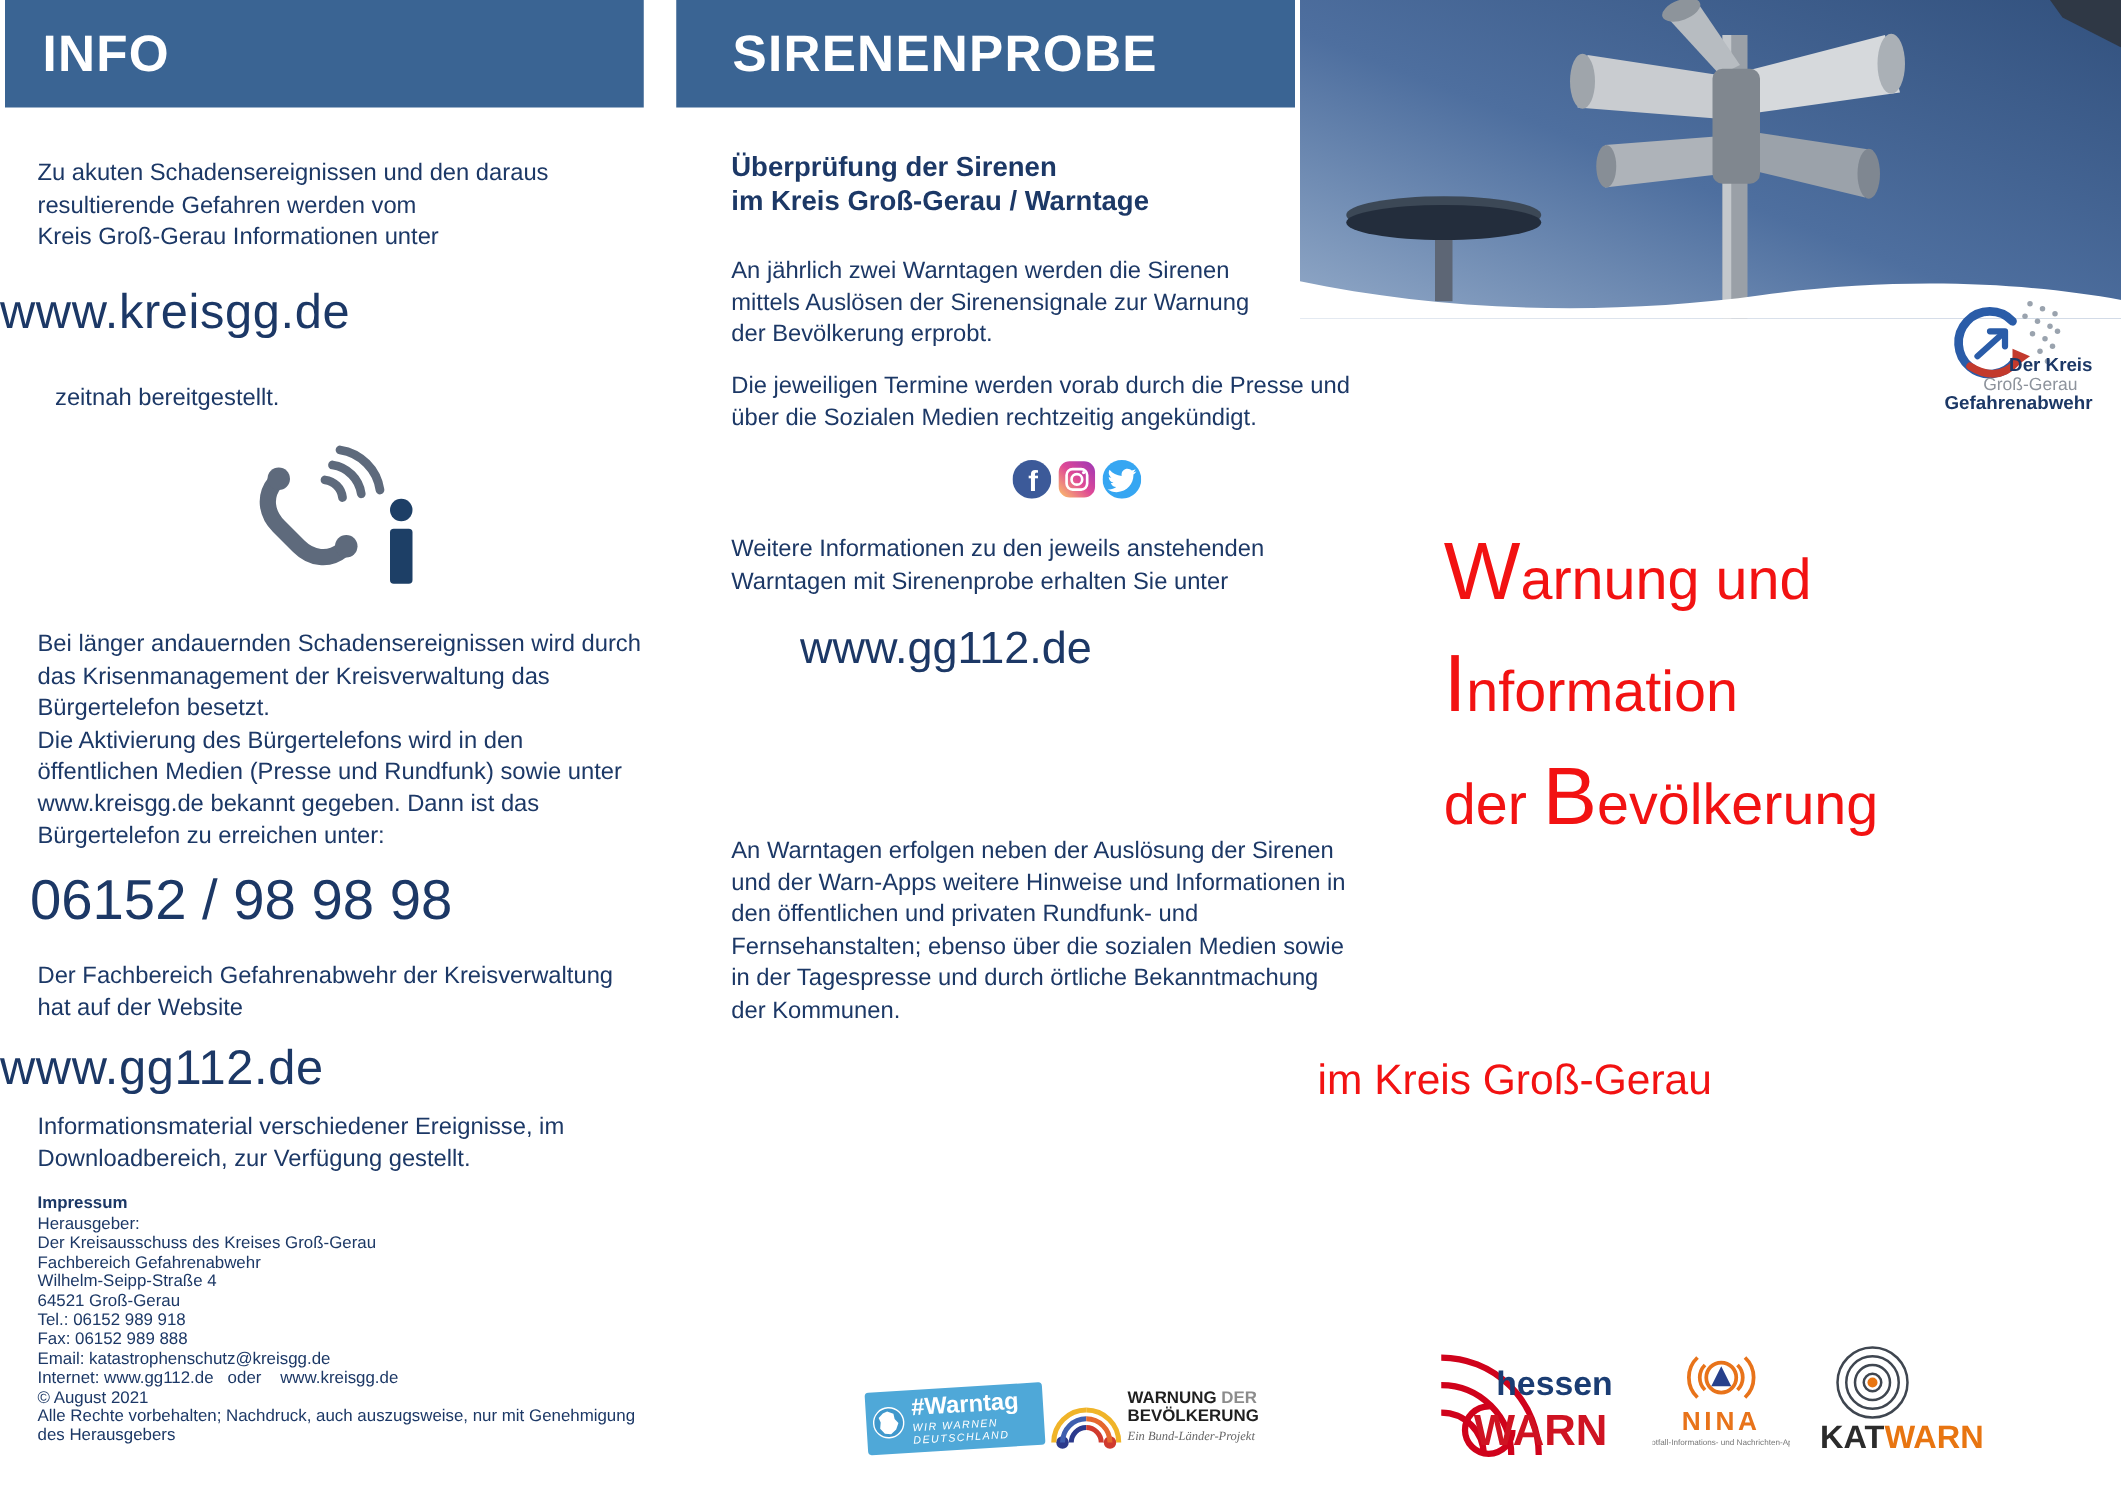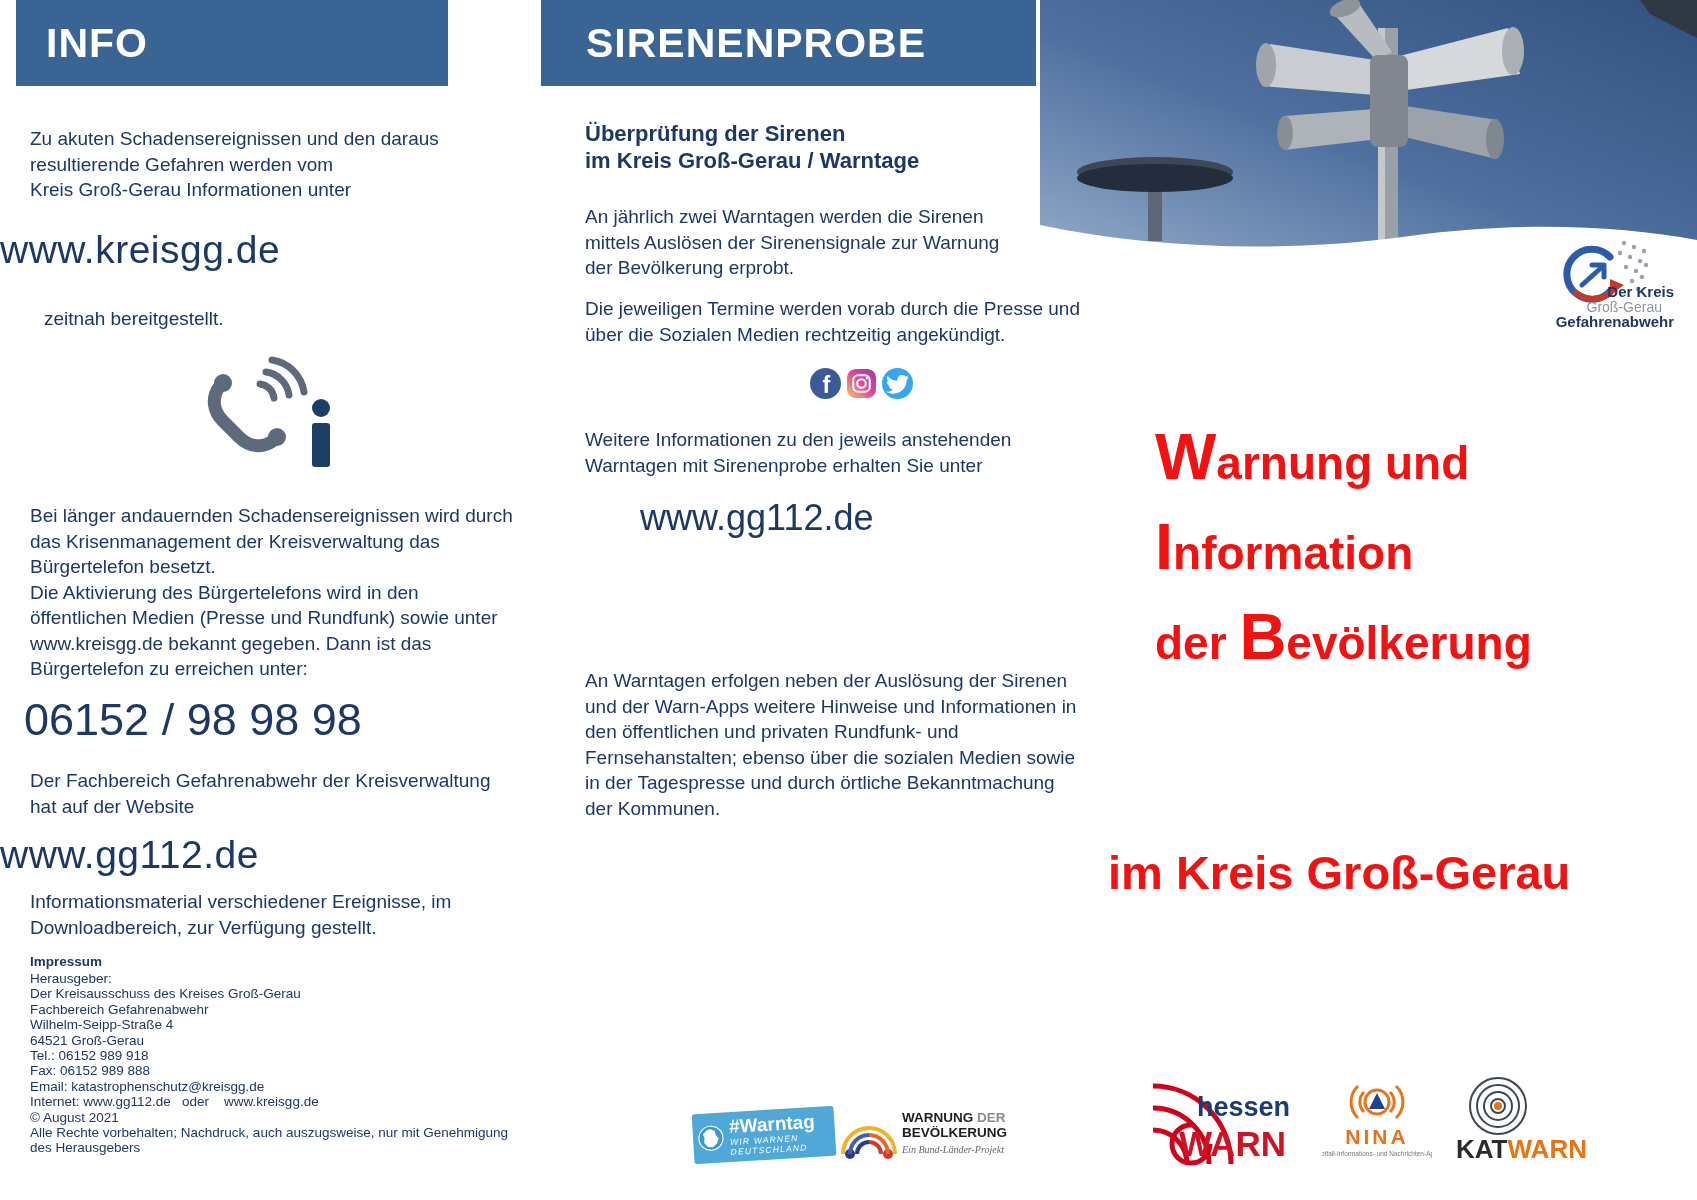--- a/index.html
+++ b/index.html
@@ -8,32 +8,32 @@
   .abs{position:absolute;}
   .bar{background:#3a6493;height:86px;color:#ffffff;font-weight:bold;font-size:41px;
        letter-spacing:1px;line-height:86px;}
   .pre{white-space:pre;}
   .body{font-size:19px;line-height:25.5px;color:#1c3866;}
   .biglink{font-size:39px;color:#1c3866;letter-spacing:0.5px;}
   .bignum{font-size:45px;color:#1c3866;margin-left:24px;}
   .midheading{font-size:22px;line-height:27px;font-weight:bold;color:#1c3866;}
   .imp{font-size:13.5px;line-height:15.4px;color:#1c3866;}
   .red{color:#f21212;}
-  .hline{font-size:46px;font-weight:bold;line-height:1;white-space:nowrap;}
+  .hline{font-size:46px;font-weight:normal;line-height:1;white-space:nowrap;}
   .hline .init{font-size:65px;}
   .center{text-align:left;}
   svg text{font-family:"Liberation Sans",sans-serif;}
   .serifit{font-family:"Liberation Serif",serif;font-style:italic;}
 </style>
 </head>
 <body>
 
 <div id="page">
 
-  <div class="abs bar" style="left:16px;top:0;width:432px;padding-left:0;">
+  <div class="abs bar" style="left:4px;top:0;width:511px;padding-left:0;">
     <span class="abs" style="left:30px;top:0;">INFO</span>
   </div>
 
   <div class="abs body pre" style="left:30px;top:126px;">Zu akuten Schadensereignissen und den daraus
 resultierende Gefahren werden vom
 Kreis Groß-Gerau Informationen unter</div>
 
   <div class="abs biglink center" style="left:0;top:228px;width:540px;">www.kreisgg.de</div>
 
   <div class="abs body pre" style="left:44px;top:306px;">zeitnah bereitgestellt.</div>
@@ -217,21 +217,21 @@
     <path d="M28 58 Q50 72 66 54" fill="none" stroke="#c33a2d" stroke-width="6" stroke-linecap="round"></path>
     <polygon points="62,44 76,50 62,60" fill="#c33a2d"></polygon>
     <text x="126" y="62" text-anchor="end" font-size="15" font-weight="bold" fill="#1c3866">Der Kreis</text>
     <text x="114" y="77" text-anchor="end" font-size="14" fill="#8d939c">Groß-Gerau</text>
     <text x="126" y="92" text-anchor="end" font-size="15" font-weight="bold" fill="#1c3866">Gefahrenabwehr</text>
   </svg>
 
   <div class="abs hline red" style="left:1155px;top:424px;"><span class="init">W</span><span>arnung und</span></div>
   <div class="abs hline red" style="left:1155px;top:514px;"><span class="init">I</span><span>nformation</span></div>
   <div class="abs hline red" style="left:1155px;top:604px;"><span>der </span><span class="init">B</span><span>evölkerung</span></div>
-  <div class="abs red" style="left:1108px;top:845px;font-size:47px;font-weight:bold;white-space:nowrap;">im Kreis Groß-Gerau</div>
+  <div class="abs red" style="left:1054px;top:845px;font-size:34px;font-weight:normal;white-space:nowrap;">im Kreis Groß-Gerau</div>
 
   <svg class="abs" style="left:1135px;top:1066px;" width="160" height="108" viewBox="0 0 160 108">
     <path d="M18 20 A78 78 0 0 1 96 98" fill="none" stroke="#d0021b" stroke-width="5"></path>
     <path d="M18 42 A56 56 0 0 1 74 98" fill="none" stroke="#d0021b" stroke-width="5"></path>
     <path d="M18 64 A34 34 0 0 1 52 98" fill="none" stroke="#d0021b" stroke-width="5"></path>
     <circle cx="56" cy="78" r="19" fill="none" stroke="#d0021b" stroke-width="5" stroke-dasharray="90 30"></circle>
     <text x="62" y="50" font-size="27" font-weight="bold" fill="#1b3d73">hessen</text>
     <text x="44" y="90" font-size="35" font-weight="bold" fill="#cf1322">WARN</text>
   </svg>
 

